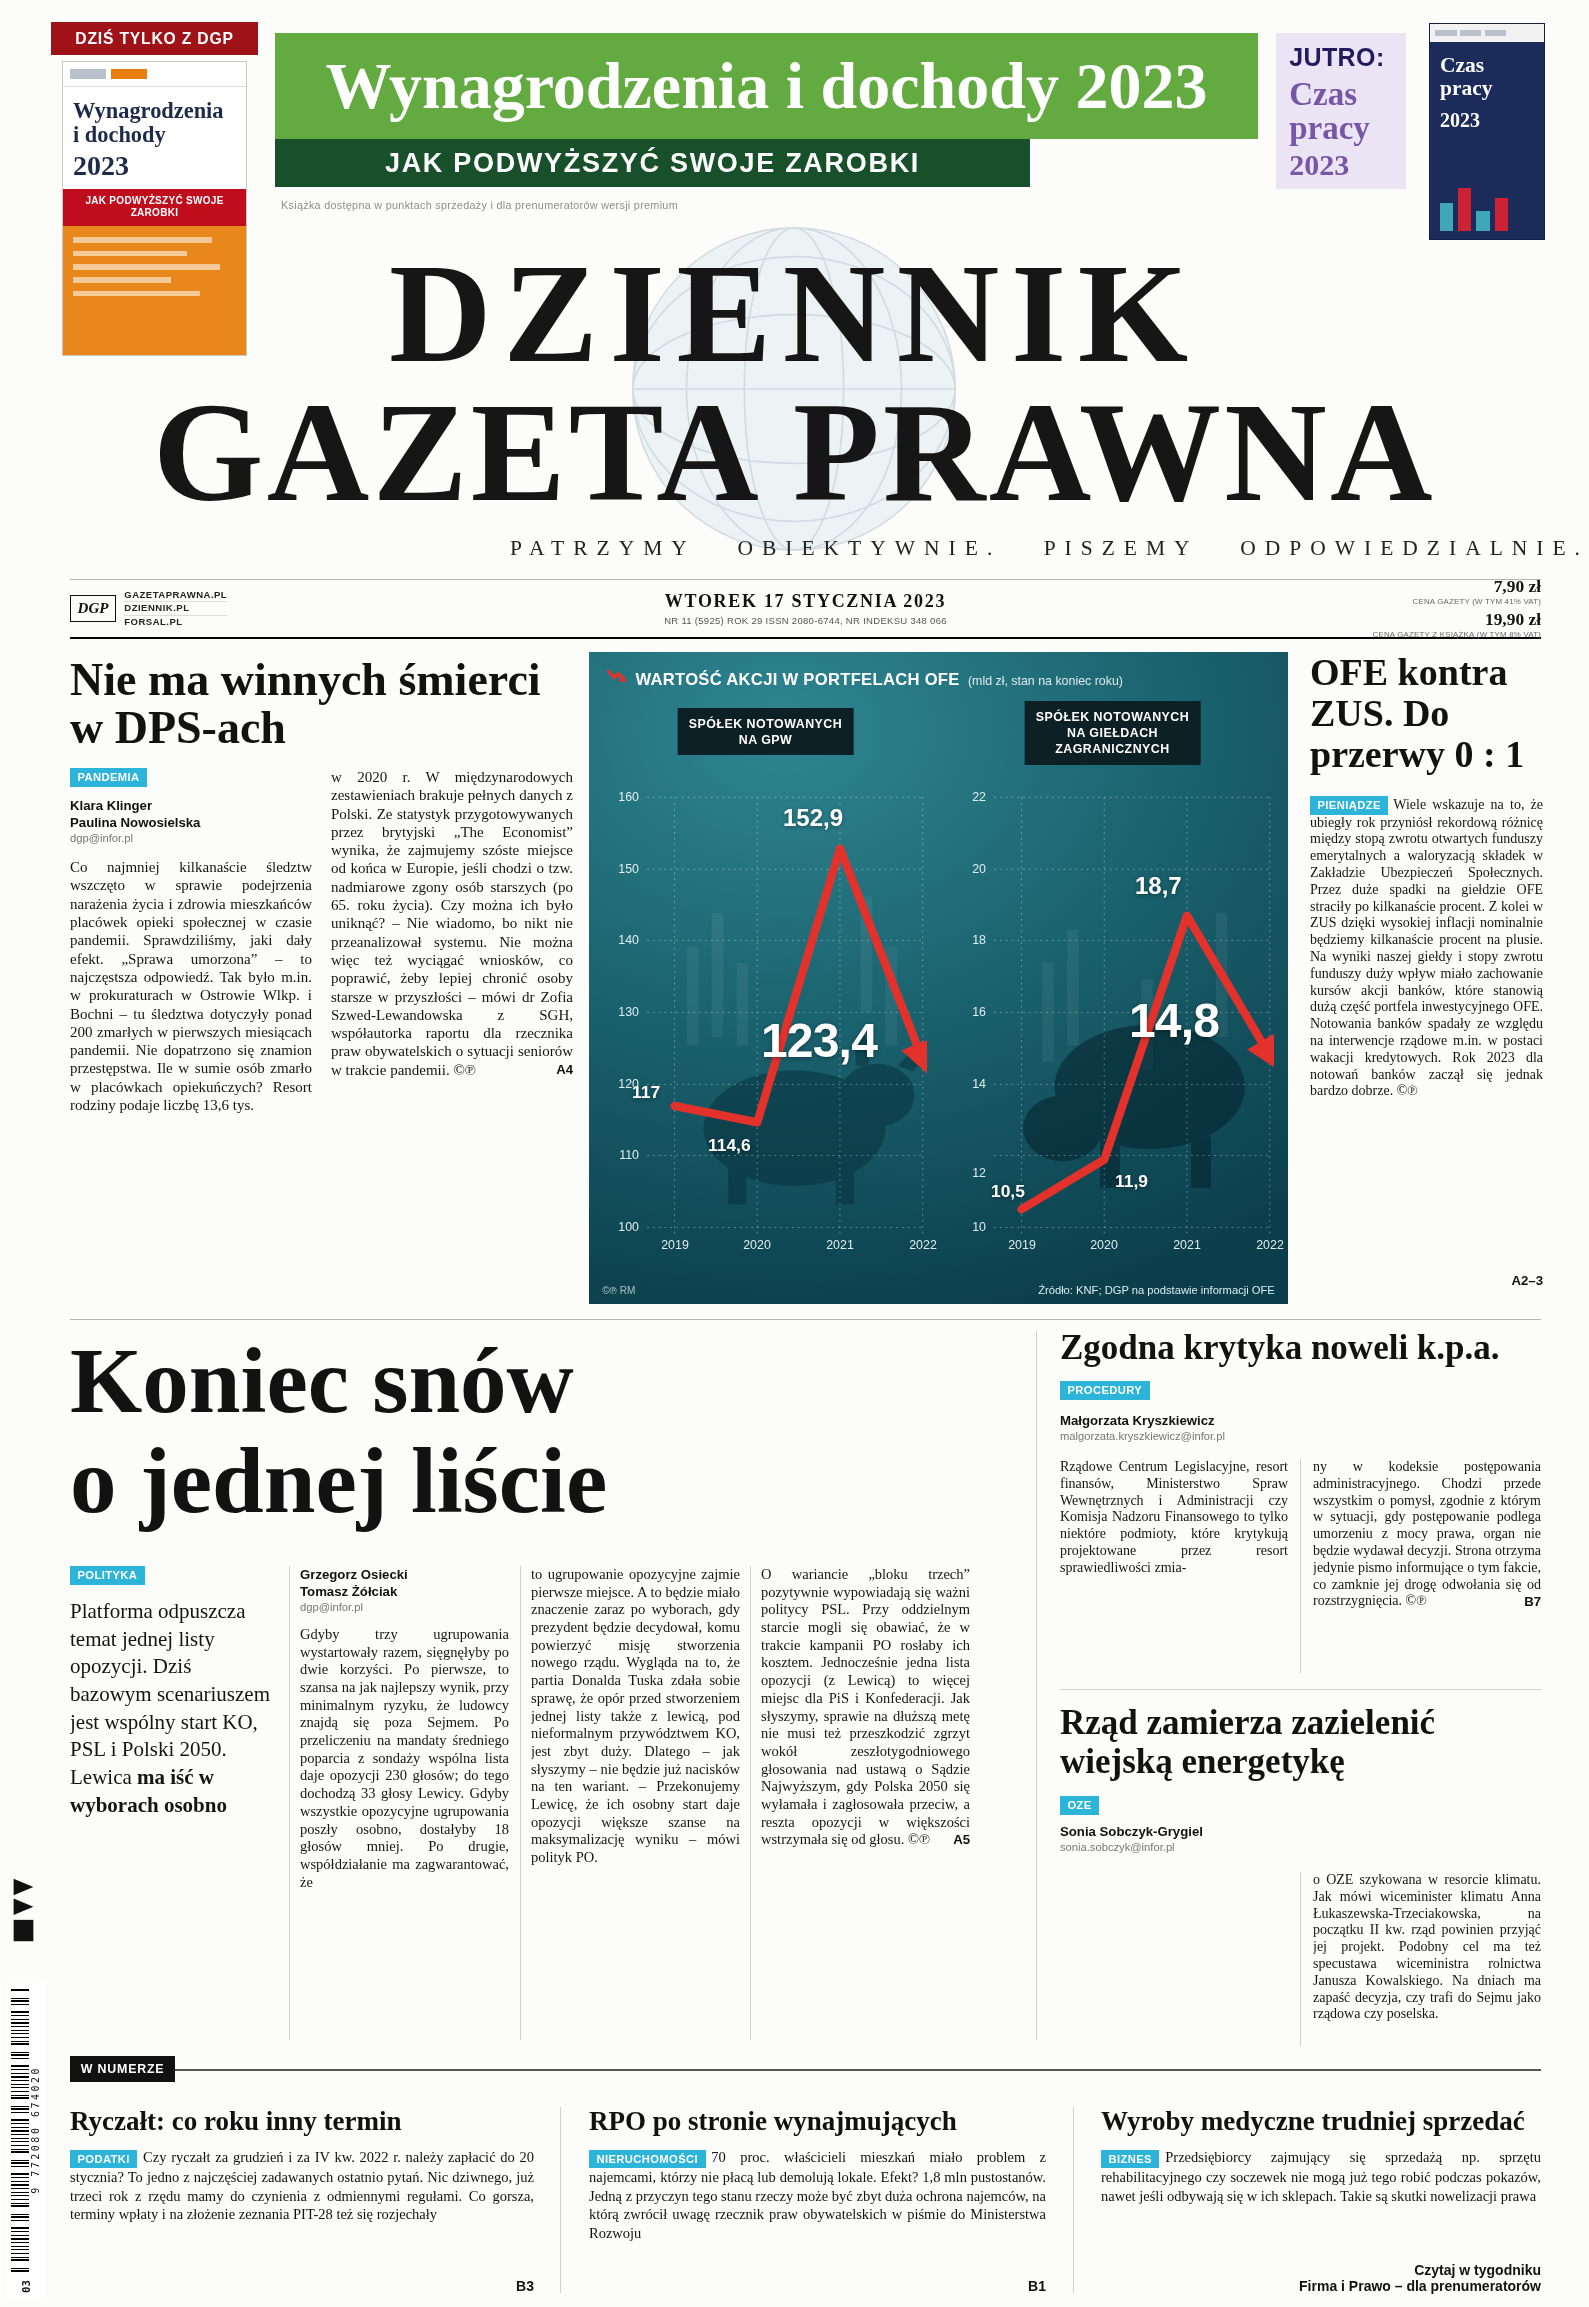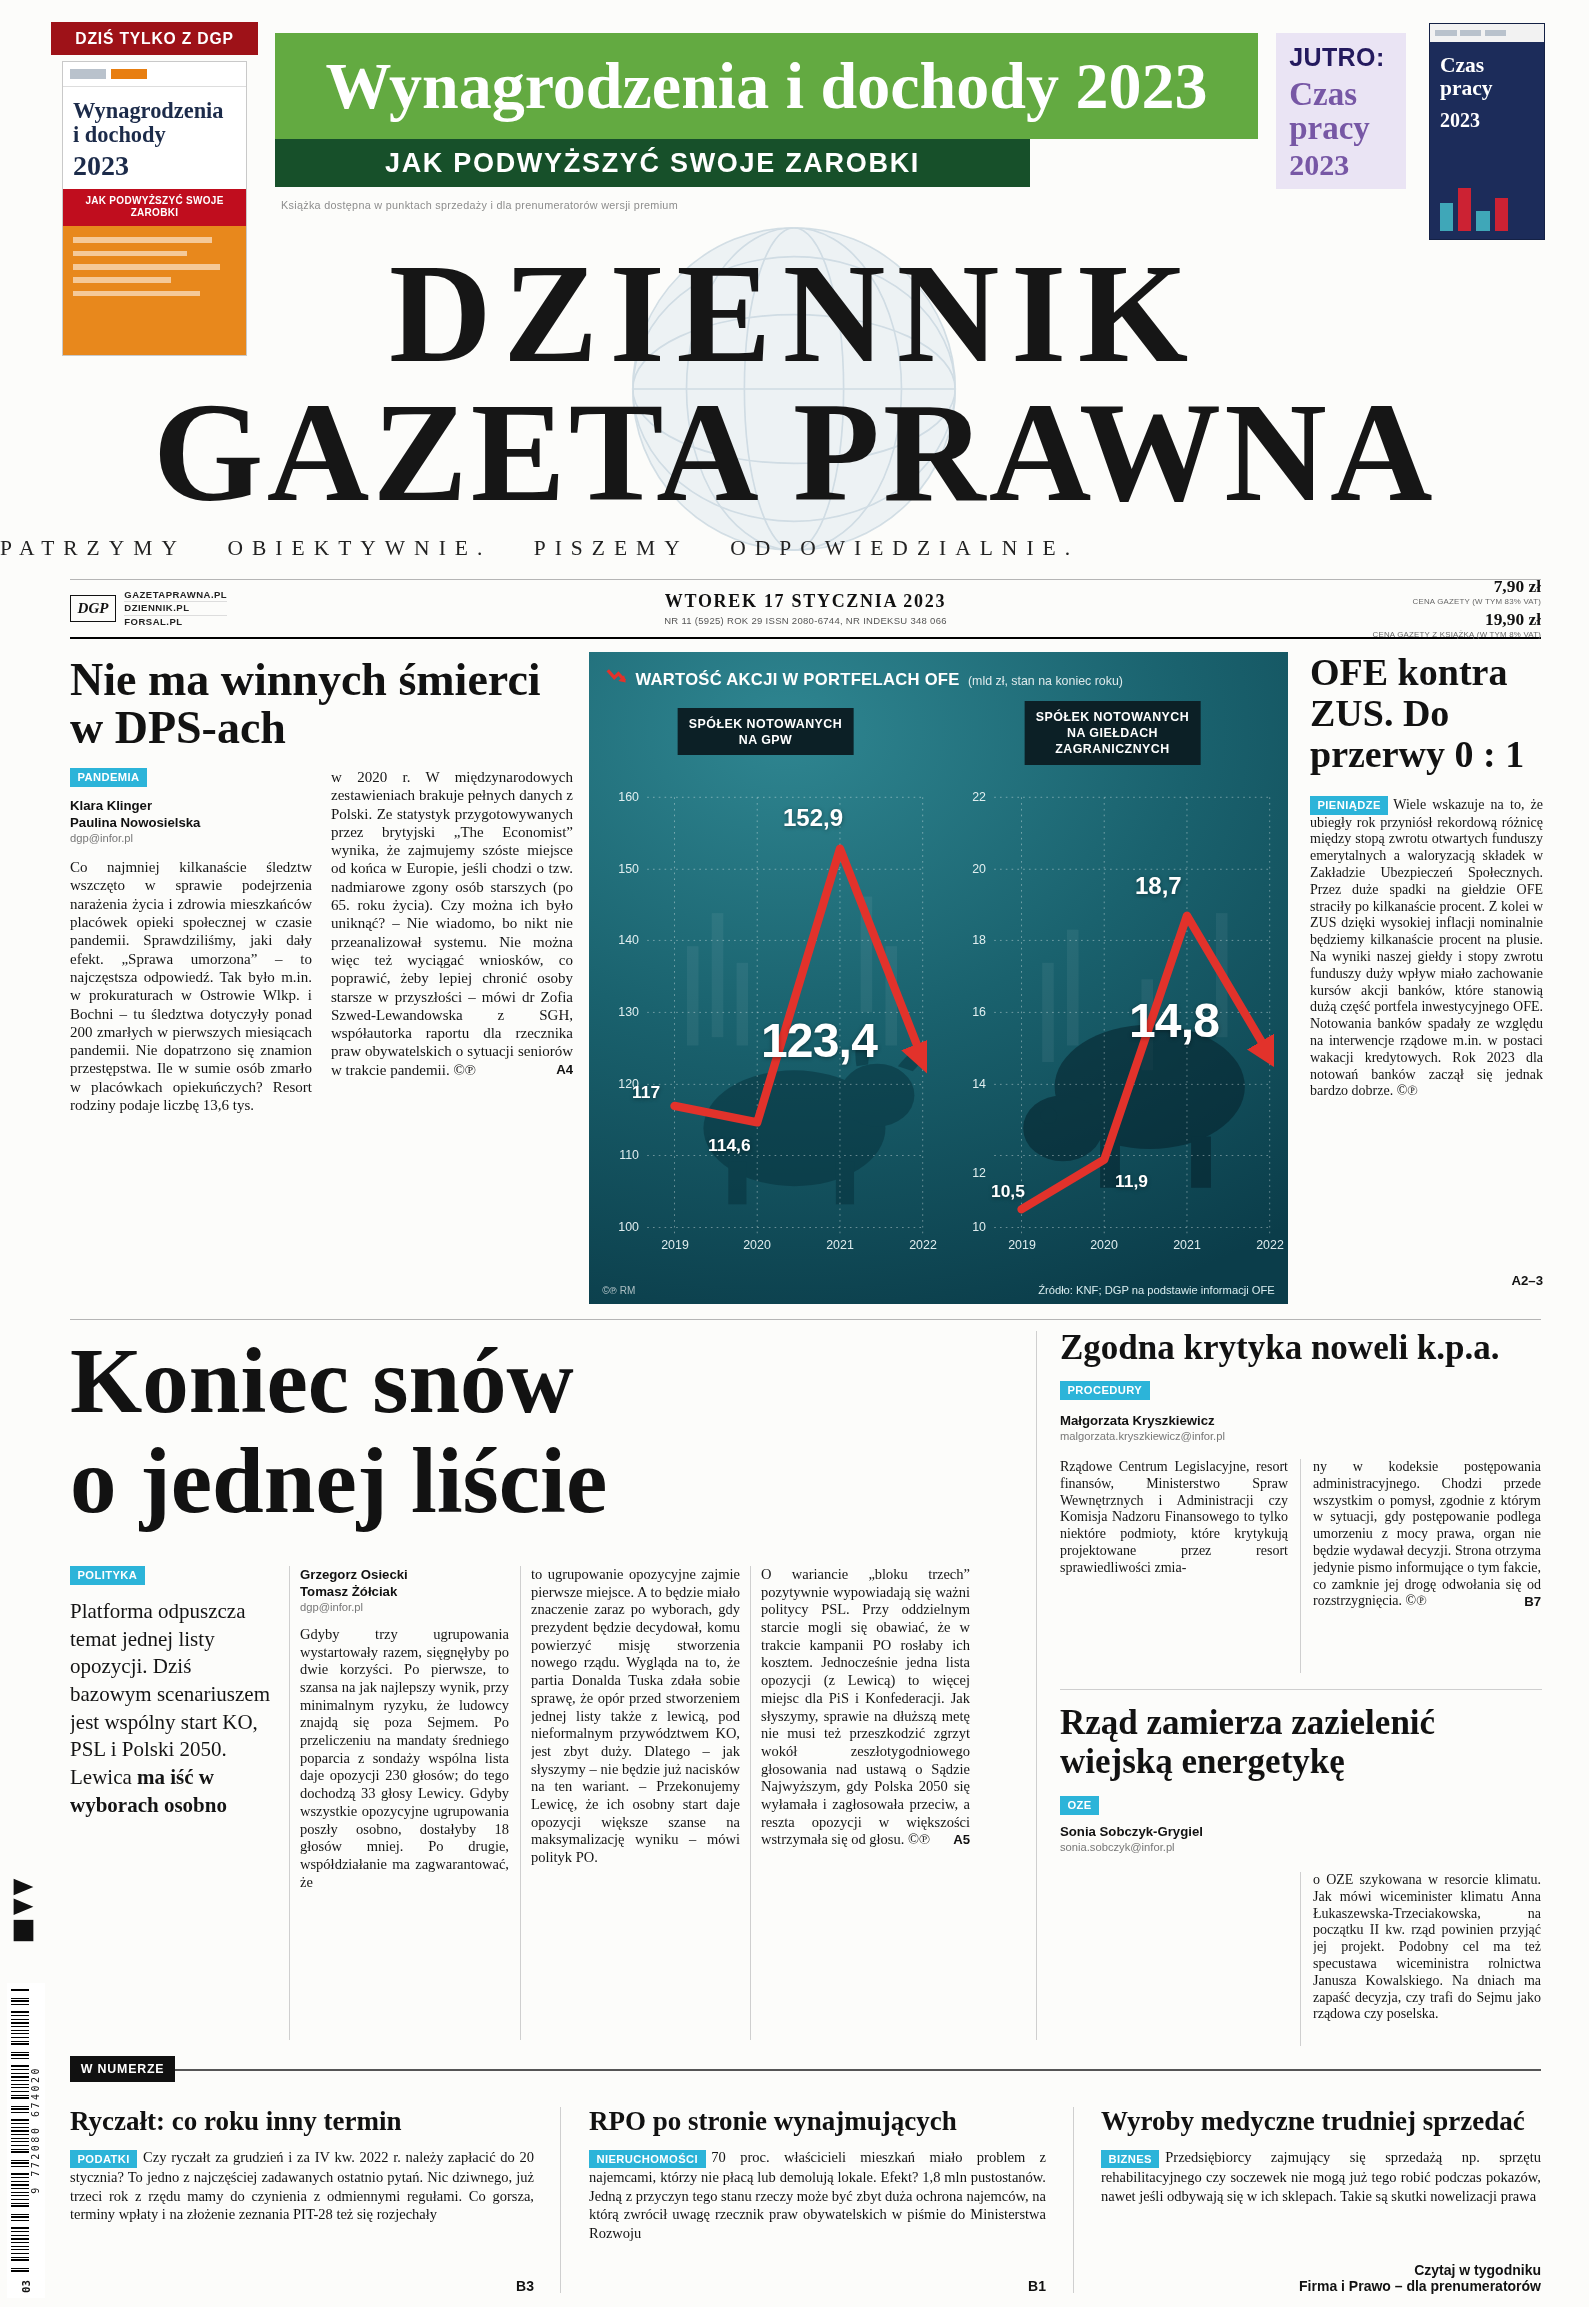--- a/index.html
+++ b/index.html
@@ -42,21 +42,21 @@
   .book-right-title{padding:11.6px 10px 5px;color:#fff;font:700 21.5px/1.1 "Liberation Serif",serif}
   .book-right-year{font-size:20px;margin-top:3.3px;color:#fff;font-weight:700;padding:0 10px}
   .book-right-deco{margin-top:auto;display:flex;gap:5px;align-items:flex-end;padding:8.3px 10px}
   .bar-deco{width:13.2px;background:#3fa7b8}
   .bar-deco.red{background:#c23}
 
   
   .mast-title{position:absolute;left:0;width:1589px;text-align:center;font-family:"Liberation Serif",serif;font-weight:700;color:#161616;z-index:2}
   .mast1{top:242px;font-size:142px;line-height:1;letter-spacing:11.6px}
   .mast2{top:381px;font-size:142px;line-height:1;letter-spacing:3.3px}
-  .tagline{position:absolute;left:0;top:536px;width:1589px;text-align:left;font:21.5px "Liberation Serif",serif;
+  .tagline{position:absolute;left:0;top:536px;width:1589px;text-align:right;font:21.5px "Liberation Serif",serif;
     letter-spacing:9px;word-spacing:28px;color:#222;z-index:2}
   .globe{position:absolute;left:579px;top:207px;z-index:1;opacity:.6}
   .infobar{position:absolute;left:70px;top:579px;width:1471px;height:60px;border-top:0.8px solid #b5b5b5;border-bottom:2.5px solid #000;
     display:flex;align-items:center;justify-content:space-between;z-index:3;background:transparent}
   .brand-box{display:flex;align-items:center;gap:8.3px}
   .dgp-logo{border:1.7px solid #111;font:700 italic 15px/1 "Liberation Serif",serif;padding:5px 6.6px;color:#111}
   .sites div{font:700 9.5px/12.4px "Liberation Sans",sans-serif;letter-spacing:0.5px;color:#222;border-bottom:0.8px solid #ddd}
   .sites div:last-child{border-bottom:none}
   .date-block{position:absolute;left:50%;transform:translateX(-50%);text-align:center}
   .date-main{font:700 18px "Liberation Serif",serif;letter-spacing:1.7px}
@@ -189,21 +189,21 @@
         <div>DZIENNIK.PL</div>
         <div>FORSAL.PL</div>
       </div>
     </div>
     <div class="date-block">
       <div class="date-main">WTOREK 17 STYCZNIA 2023</div>
       <div class="date-issue">NR 11 (5925) ROK 29 ISSN 2080-6744, NR INDEKSU 348 066</div>
     </div>
     <div class="price-block">
       <div class="price-val">7,90 zł</div>
-      <div class="price-lbl">CENA GAZETY (W TYM 83% VAT)</div>
+      <div class="price-lbl">CENA GAZETY (W TYM 41% VAT)</div>
       <div class="price-val">19,90 zł</div>
       <div class="price-lbl">CENA GAZETY Z KSIĄŻKĄ (W TYM 8% VAT)</div>
     </div>
   </div>
 
   <div class="abs headline" style="left:70px;top:656px;width:497px;font-size:46px;line-height:1.05">Nie ma winnych śmierci w DPS-ach</div>
 
   <div class="col" style="left:70px;top:768px;width:242px;height:530px">
     <span class="tag">PANDEMIA</span>
     <div class="authors" style="margin-top:10px">

